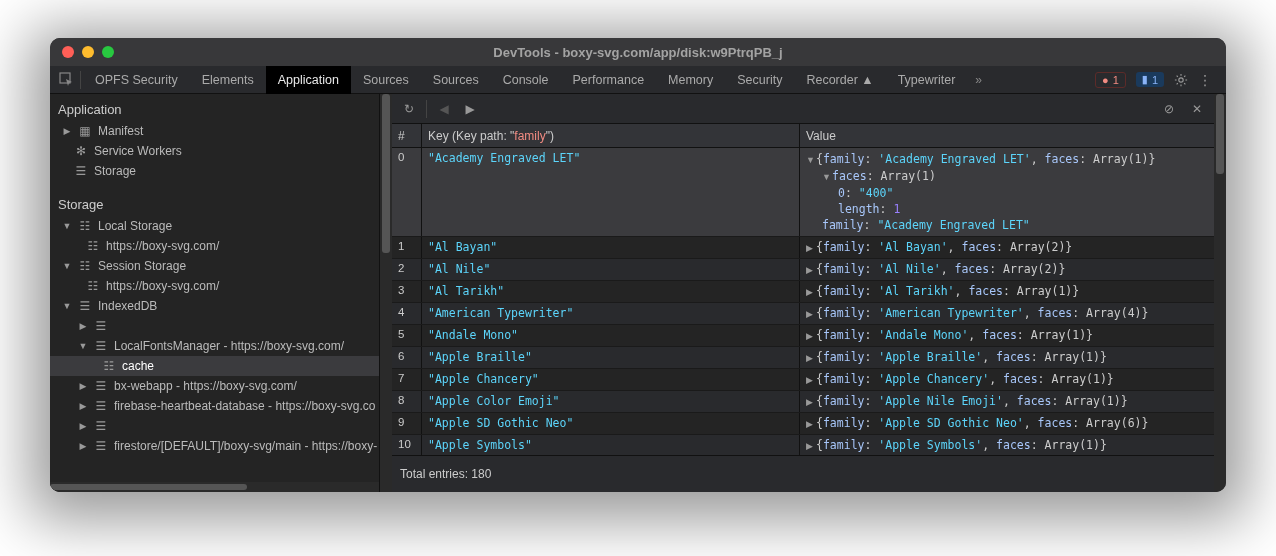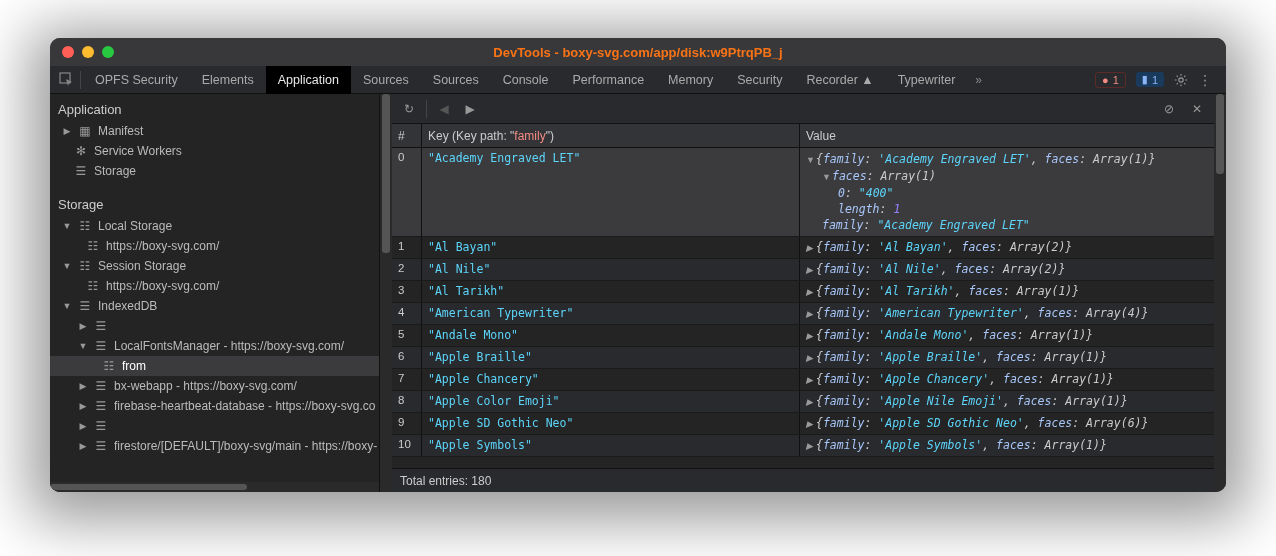--- a/index.html
+++ b/index.html
@@ -5,21 +5,21 @@
 * { box-sizing: border-box; margin: 0; padding: 0; font-family: -apple-system, "Segoe UI", Helvetica, Arial, sans-serif; }
 body { background: #fff; width: 1276px; height: 556px; position: relative; }
 .shadow { position: absolute; top: 30px; left: 30px; width: 1216px; height: 490px; background: #000; filter: blur(30px); opacity: 0.4; border-radius: 12px; }
 .window { position: absolute; top: 38px; left: 50px; width: 1176px; height: 454px; background: #242424; border-radius: 10px; overflow: hidden; color: #ccc; font-size: 12px; display: flex; flex-direction: column; }
 
 
 .titlebar { height: 28px; background: #38383a; display: flex; align-items: center; position: relative; }
 .traffic { display: flex; gap: 8px; margin-left: 12px; }
 .dot { width: 12px; height: 12px; border-radius: 50%; }
 .red { background: #ff5f57; } .yellow { background: #febc2e; } .green { background: #28c840; }
-.title { position: absolute; width: 100%; text-align: center; color: #f97316; font-size: 13px; font-weight: 600; pointer-events: none; }
+.title { position: absolute; width: 100%; text-align: center; color: #a3a3a3; font-size: 13px; font-weight: 600; pointer-events: none; }
 
 
 .tabs { height: 28px; background: #292a2d; border-bottom: 1px solid #111; display: flex; align-items: center; padding: 0 6px; gap: 2px; }
 .inspect-icon { width: 22px; color: #888; display:flex; align-items:center; justify-content:center; }
 .tab { padding: 0 12px; height: 28px; display: flex; align-items: center; color: #aaa; cursor: pointer; font-size: 12.5px; }
 .tab.active { background: #000; color: #e8e8e8; }
 .more-icon { color: #888; margin-left: 6px; }
 .right-status { margin-left: auto; display: flex; align-items: center; gap: 10px; padding-right: 8px; }
 .badge { display: flex; align-items: center; gap: 4px; font-size: 11px; padding: 1px 6px; border-radius: 3px; border:1px solid #555; }
 .badge.err { color: #f28b82; border-color: #5c2b29;}
@@ -59,27 +59,27 @@
 .code-plain { color: #ccc; font-family: Menlo, monospace; }
 .code-arr { color: #ccc; font-family: Menlo, monospace; }
 
 .grid-body { flex:1; overflow:hidden; font-family: Menlo, monospace; font-size: 11.5px;}
 .row { display:flex; min-height: 22px; border-bottom: 1px solid #1a1a1a; }
 .row:nth-child(odd){ background:#292a2d;}
 .row:nth-child(even){ background:#242424;}
 .row.sel { background:#3b3b3e !important;}
 .c-idx { width:30px; border-right:1px solid #111; padding:3px 6px; color:#ccc; font-family: -apple-system, sans-serif;}
 .c-key { width:378px; border-right:1px solid #111; padding:3px 6px;}
-.c-val { flex:1; padding:3px 6px; overflow:hidden;font-style:italic;}
+.c-val { flex:1; padding:3px 6px; overflow:hidden;}
 .tri { color:#999; font-size:9px; display:inline-block; width:10px;}
 .expanded-block { line-height: 16px; }
 .indent1 { padding-left: 16px;}
 .indent2 { padding-left: 32px;}
 
-.footer { height: 24px; background: #292a2d; border-top: 1px solid #111; display:flex; align-items:center; padding-left:8px; color:#ccc; font-size:12px;}
+.footer { height: 37px; background: #292a2d; border-top: 1px solid #111; display:flex; align-items:center; padding-left:8px; color:#ccc; font-size:12px;}
 
 .vscroll-main { width:12px; background:#2a2a2a; position:relative;}
 .vscroll-main::after{content:'';position:absolute;top:0;height:20%;left:2px;right:2px;background:#555;border-radius:3px;}
 
 svg { display:block;}
 </style>
 </head>
 <body>
 
 <div class="shadow"></div>
@@ -176,21 +176,21 @@
           <span class="arrow">▶</span>
           <span class="icn">☰</span>
         </div>
         <div class="sb-item" style="padding-left:28px;">
           <span class="arrow">▼</span>
           <span class="icn">☰</span>
           <span>LocalFontsManager - https://boxy-svg.com/</span>
         </div>
         <div class="sb-item selected" style="padding-left:52px;">
           <span class="icn">☷</span>
-          <span>from</span>
+          <span>cache</span>
         </div>
         <div class="sb-item" style="padding-left:28px;">
           <span class="arrow">▶</span>
           <span class="icn">☰</span>
           <span>bx-webapp - https://boxy-svg.com/</span>
         </div>
         <div class="sb-item" style="padding-left:28px;">
           <span class="arrow">▶</span>
           <span class="icn">☰</span>
           <span>firebase-heartbeat-database - https://boxy-svg.co</span>

